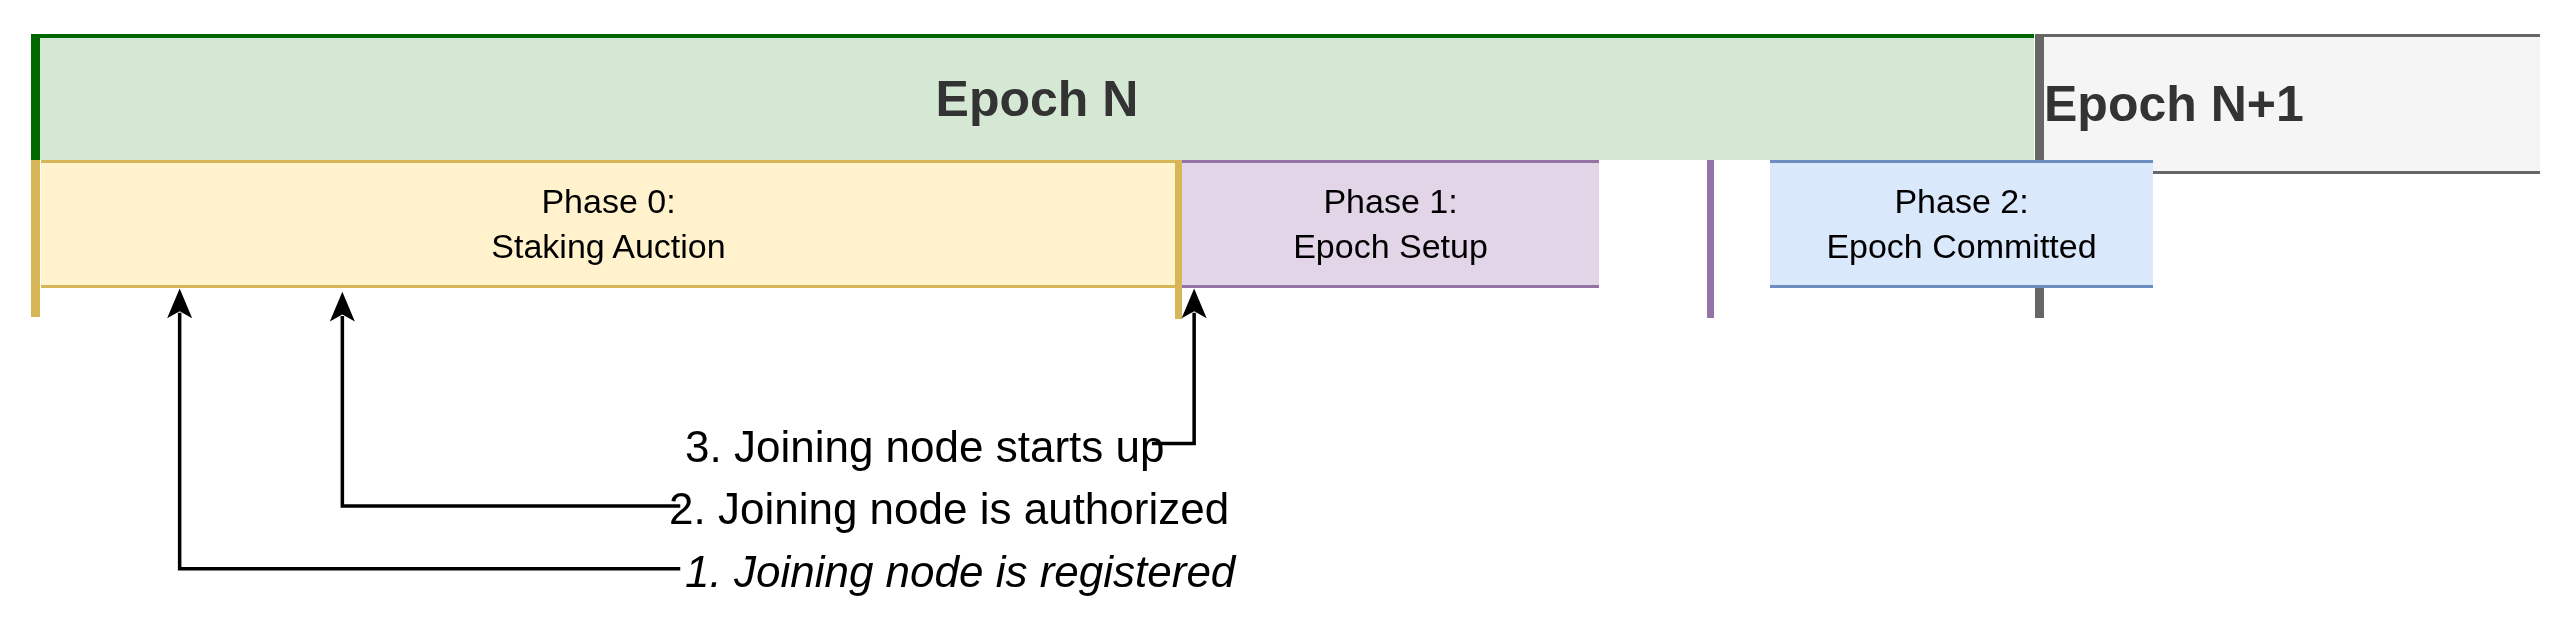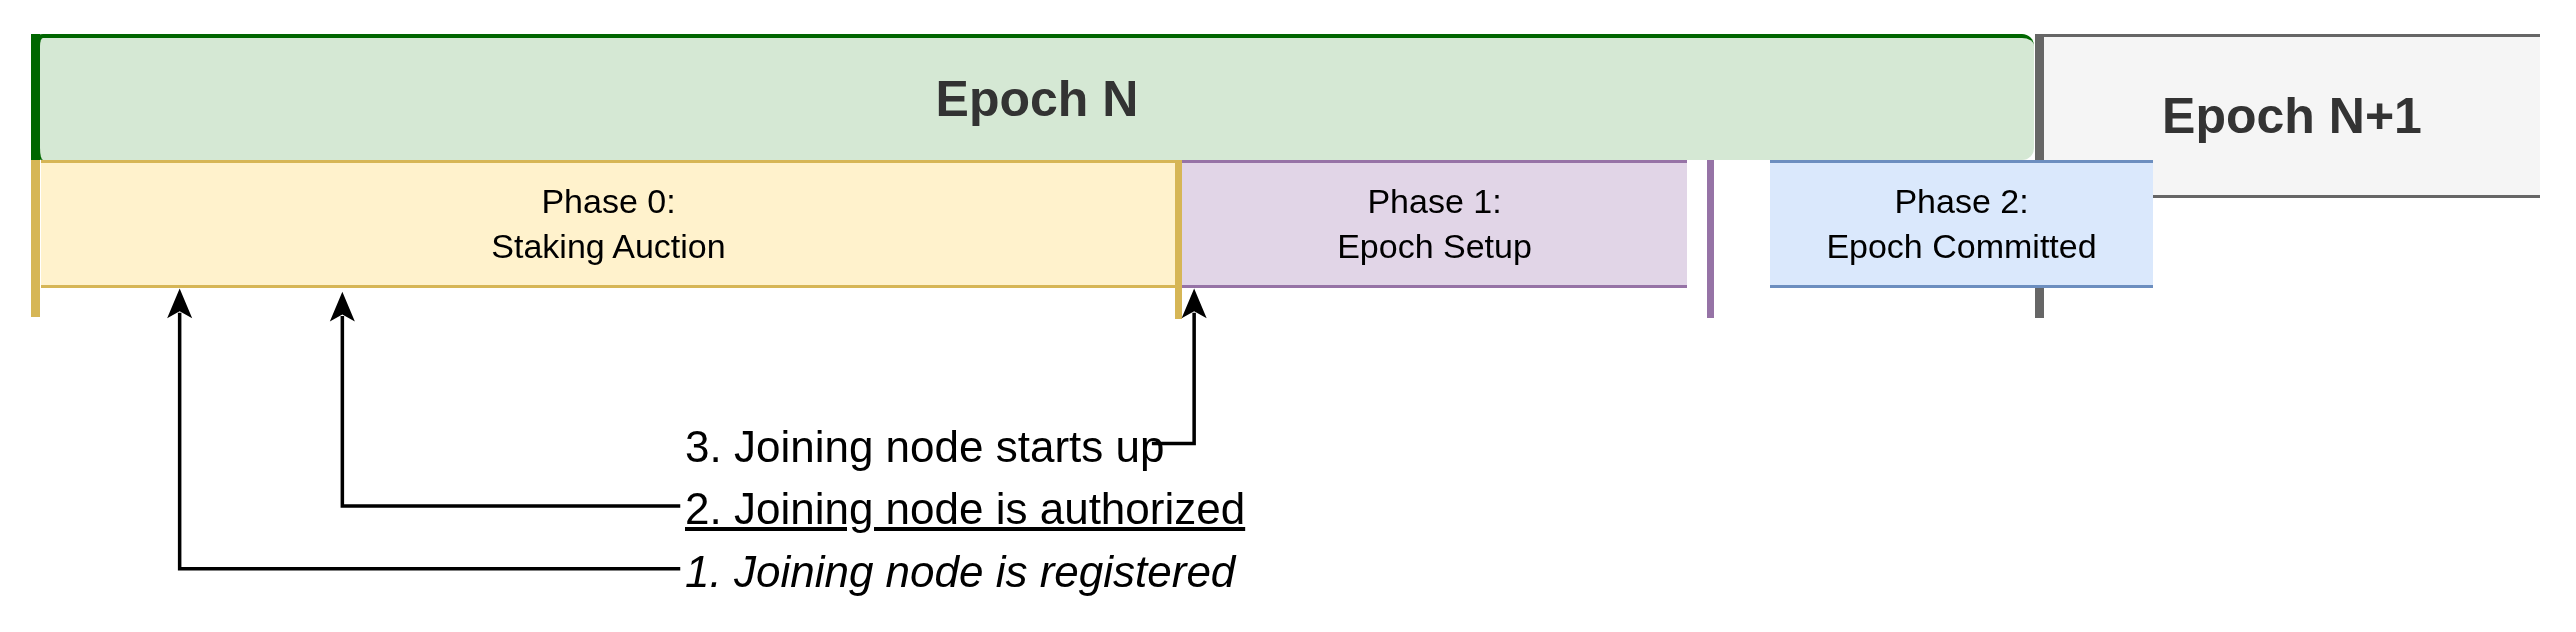--- a/index.html
+++ b/index.html
@@ -13,57 +13,57 @@
   }
   html,body{margin:0;padding:0;background:#ffffff;}
   body{font-family:"Liberation Sans","DejaVu Sans",sans-serif;}
   #canvas{position:relative;width:2576px;height:632px;background:#ffffff;overflow:hidden;}
 
   .epoch-n{
     position:absolute;left:31px;top:34px;width:2003px;height:126px;box-sizing:border-box;
     background:var(--epoch-n-fill);
     border-top:4.7px solid var(--epoch-n-border);
     border-left:9.4px solid var(--epoch-n-border);
-    display:flex;align-items:center;justify-content:center;border-radius:12px;
+    display:flex;align-items:center;justify-content:center;
   }
   .epoch-next{
-    position:absolute;left:2044px;top:34px;width:496px;height:164px;box-sizing:border-box;
+    position:absolute;left:2044px;top:34px;width:496px;height:140px;box-sizing:border-box;
     background:var(--epoch-next-fill);
     border-top:3.9px solid var(--epoch-next-border);
     border-bottom:3.9px solid var(--epoch-next-border);
-    display:flex;align-items:center;justify-content:center;
+    display:flex;align-items:center;
   }
   .epoch-label{
     font-size:50px;font-weight:bold;color:var(--epoch-text);white-space:nowrap;
   }
   .divider{
     position:absolute;left:2035px;top:34px;width:9.4px;height:284px;background:var(--divider);
   }
   .phase{
     position:absolute;top:160px;height:128px;box-sizing:border-box;
     display:flex;flex-direction:column;align-items:center;justify-content:center;
     font-size:34px;font-weight:normal;color:#000;line-height:45px;text-align:center;white-space:nowrap;
   }
   .phase0{left:41px;width:1135px;background:var(--phase0-fill);
     border-top:3.9px solid var(--phase0-border);border-bottom:3.9px solid var(--phase0-border);}
-  .phase1{left:1182px;width:505px;background:var(--phase1-fill);
+  .phase1{left:1182px;width:417px;background:var(--phase1-fill);
     border-top:3.9px solid var(--phase1-border);border-bottom:3.9px solid var(--phase1-border);}
   .phase2{left:1770px;width:383px;background:var(--phase2-fill);
     border-top:3.9px solid var(--phase2-border);border-bottom:3.9px solid var(--phase2-border);}
   .tick{position:absolute;}
   .tick-green-left{left:31px;top:34px;width:9.4px;height:126px;background:var(--epoch-n-border);}
   .tick-yellow-left{left:31px;top:160px;width:9.4px;height:157px;background:var(--phase0-border);}
   .tick-yellow-right{left:1175px;top:160px;width:7px;height:159px;background:var(--phase0-border);}
   .tick-purple{left:1707px;top:160px;width:7px;height:158px;background:var(--phase1-border);}
   .annotation{
     position:absolute;transform:translateY(-50%);
     font-size:44px;color:var(--annotation-text);white-space:nowrap;
   }
   .ann-3{left:685px;top:447px;}
-  .ann-2{left:685px;top:509px;text-decoration:underline;}
+  .ann-2{left:669px;top:509px;}
   .ann-1{left:685px;top:572px;font-style:italic;}
   #arrow-layer{position:absolute;left:0;top:0;width:2576px;height:632px;pointer-events:none;}
   #arrow-layer path.line{fill:none;stroke:#000;stroke-width:4.5px;}
   #arrow-layer path.head{fill:#000;stroke:none;}
 </style>
 </head>
 <body>
 
 <div id="canvas">
 

